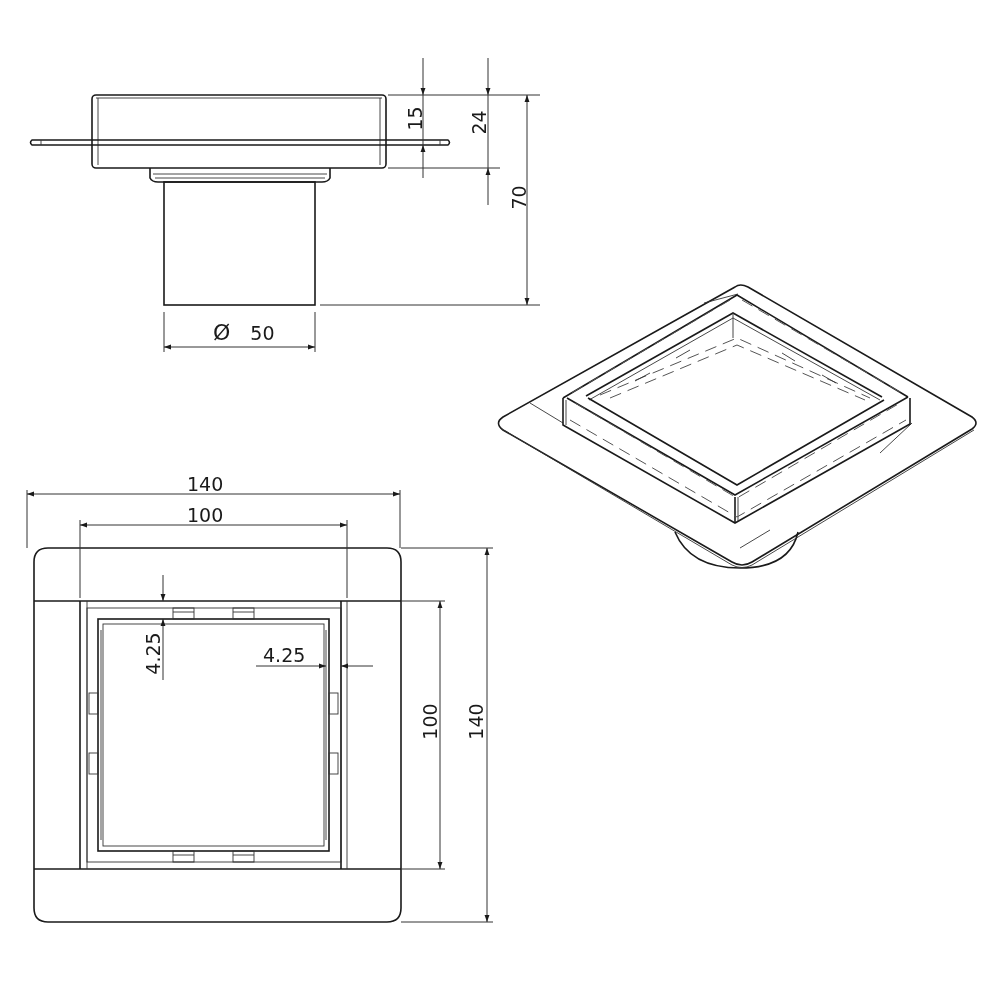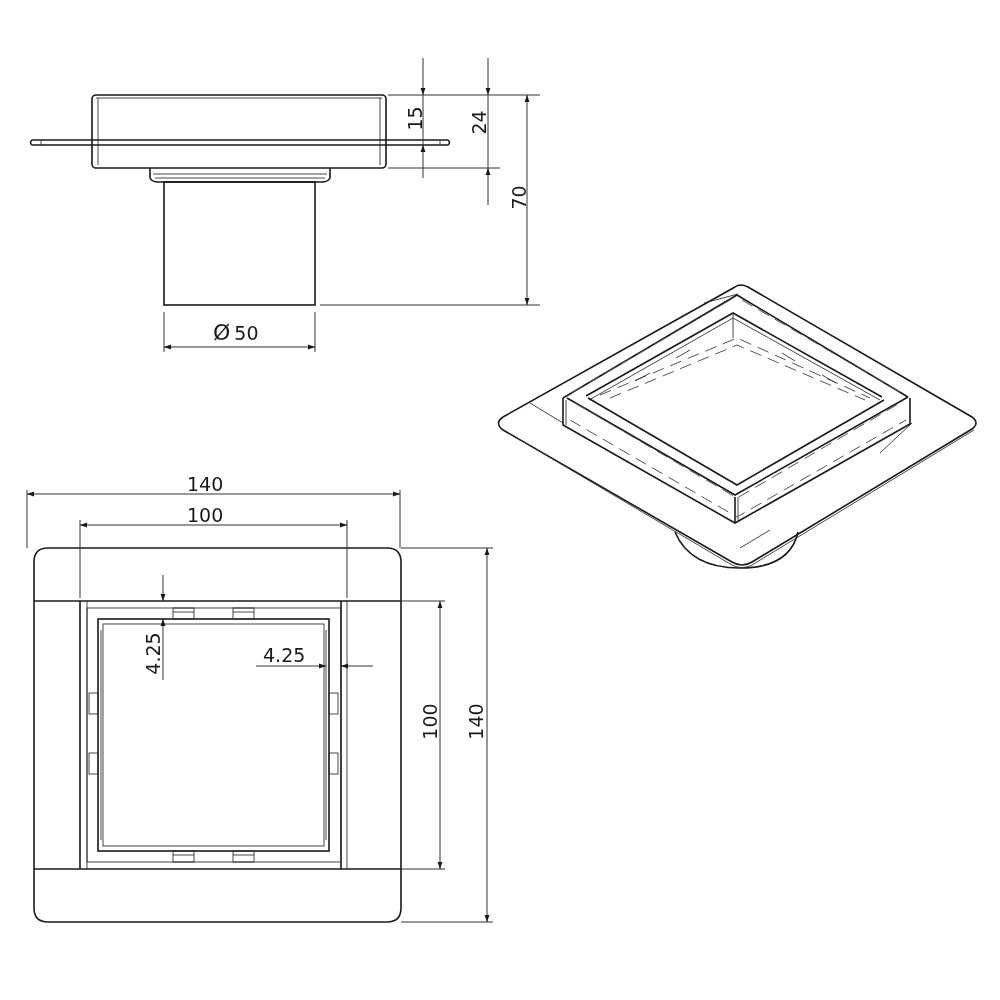--- a/index.html
+++ b/index.html
@@ -150,21 +150,21 @@
 
     <line x1="256" y1="666" x2="326" y2="666" class="dim" marker-end="url(#ah)"></line>
     <line x1="373" y1="666" x2="341" y2="666" class="dim" marker-end="url(#ah)"></line>
   </g>
 </svg>
 
 <div class="lbl rot" style="left:400px; top:109px; width:30px; text-align:center;">15</div>
 <div class="lbl rot" style="left:464px; top:113px; width:30px; text-align:center;">24</div>
 <div class="lbl rot" style="left:504px; top:188px; width:30px; text-align:center;">70</div>
 <div class="lbl" style="left:213px; top:322px;">
-  <span style="font-size:22px;">Ø</span><span style="margin-left:4px;">50</span>
+  <span style="font-size:22px;">Ø</span><span style="margin-left:20px;">50</span>
 </div>
 
 <div class="lbl" style="left:187px; top:475px;">140</div>
 <div class="lbl" style="left:187px; top:506px;">100</div>
 <div class="lbl rot" style="left:410px; top:712px; width:40px; text-align:center;">100</div>
 <div class="lbl rot" style="left:456px; top:712px; width:40px; text-align:center;">140</div>
 <div class="lbl rot" style="left:128px; top:644px; width:50px; text-align:center;">4.25</div>
 <div class="lbl" style="left:263px; top:646px;">4.25</div>
 
 </body></html>

